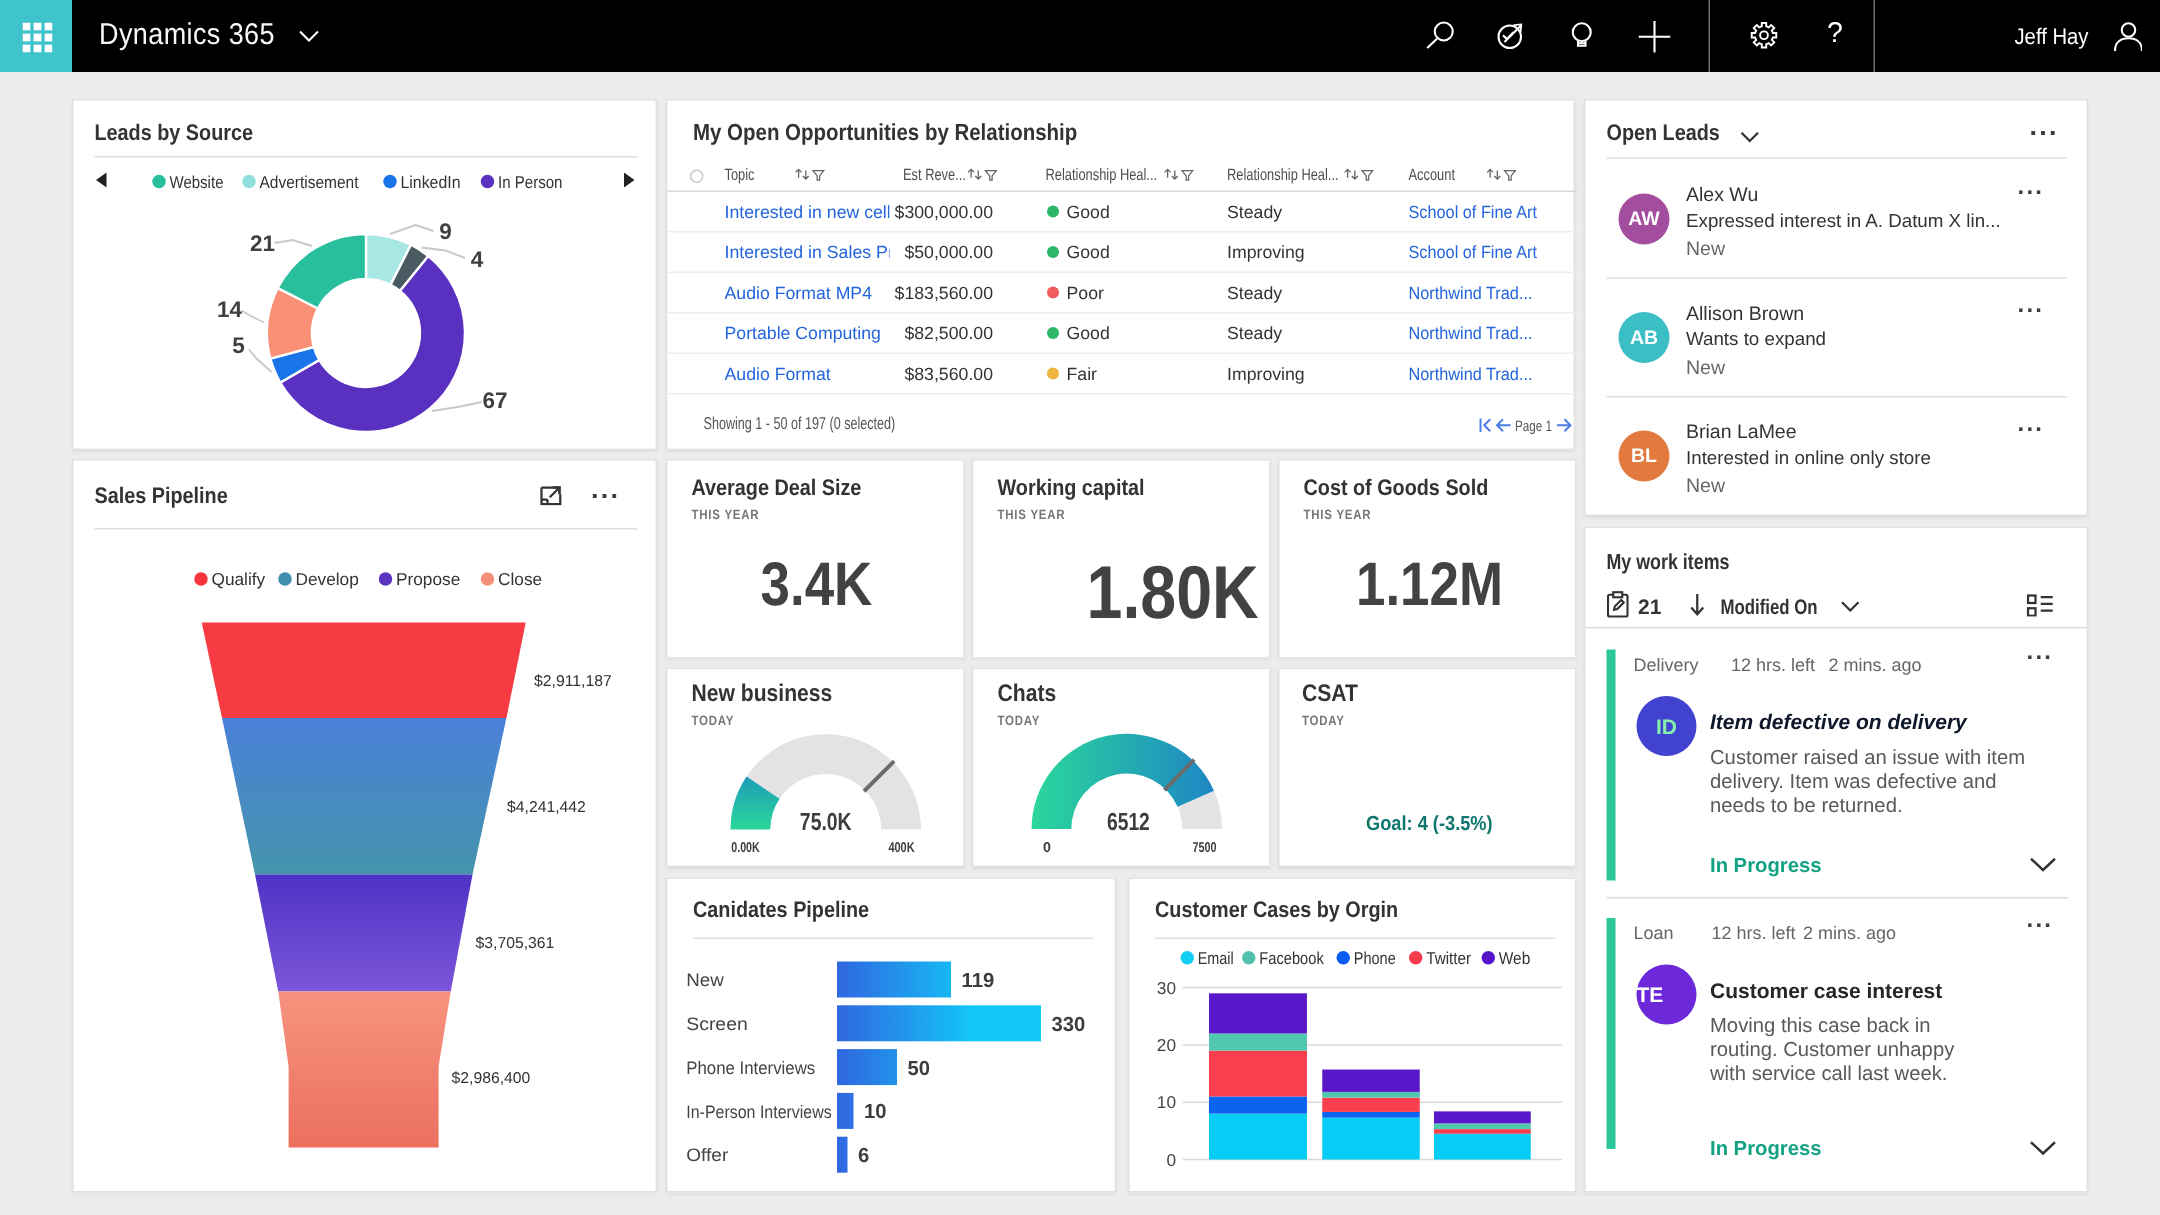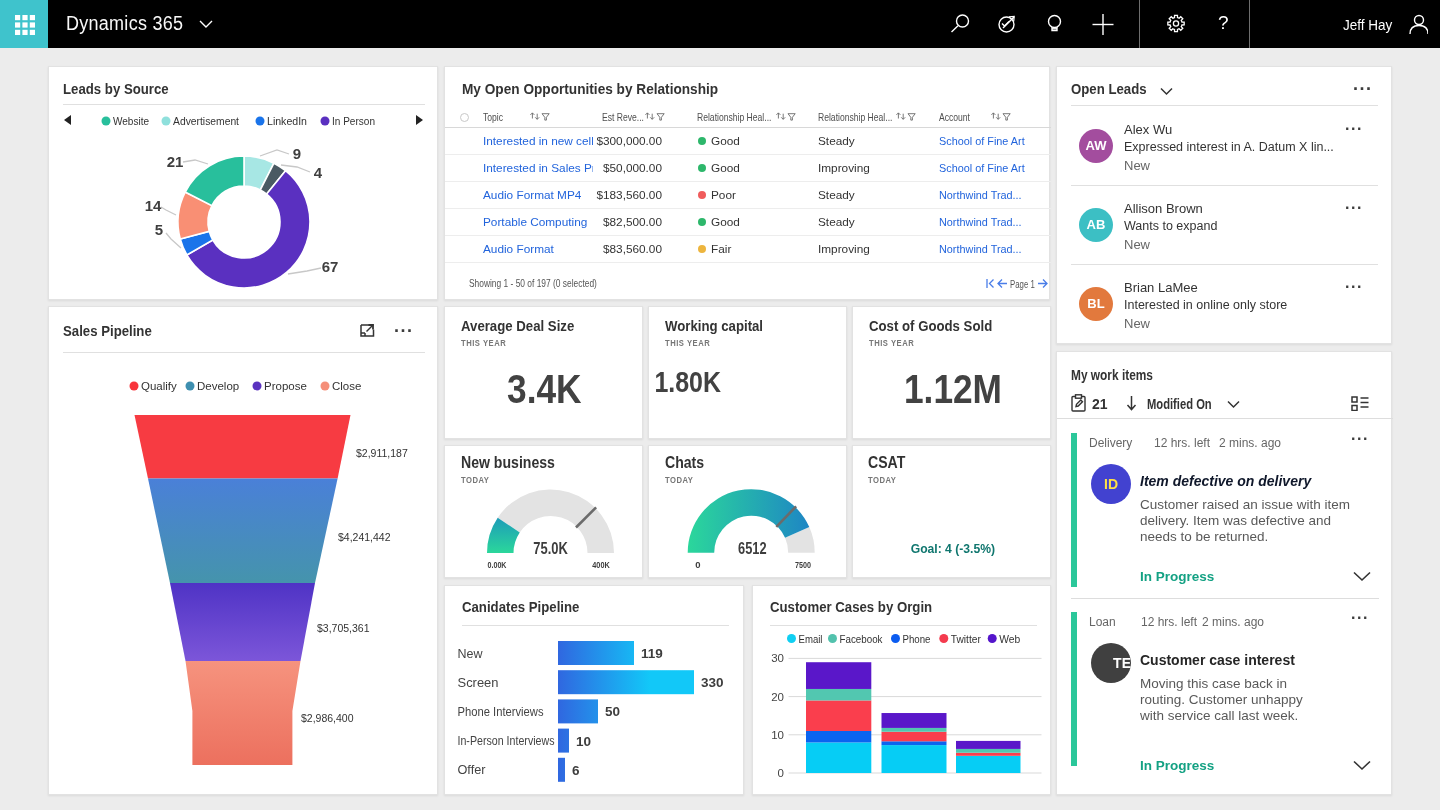--- a/index.html
+++ b/index.html
@@ -272,21 +272,21 @@
 </div>
 
 <div class="card" style="left:444px;top:306px;width:199px;height:133px;">
   <div class="ttl" style="left:16px;top:10px;">Average Deal Size</div>
   <div class="sub" style="left:16px;top:31px;">THIS YEAR</div>
   <div class="abs" style="left:0;top:59px;width:199px;text-align:center;font-size:41px;font-weight:bold;color:#424242;"><span style="display:inline-block;transform:scaleX(.86);transform-origin:center;">3.4K</span></div>
 </div>
 <div class="card" style="left:648px;top:306px;width:199px;height:133px;">
   <div class="ttl" style="left:16px;top:10px;">Working capital</div>
   <div class="sub" style="left:16px;top:31px;">THIS YEAR</div>
-  <div class="abs" style="left:0;top:59px;width:199px;text-align:left;font-size:29px;font-weight:bold;color:#424242;"><span style="display:inline-block;transform:scaleX(.86);transform-origin:center;">1.80K</span></div>
+  <div class="abs" style="left:0;top:59px;width:199px;text-align:right;font-size:50px;font-weight:bold;color:#424242;"><span style="display:inline-block;transform:scaleX(.86);transform-origin:center;">1.80K</span></div>
 </div>
 <div class="card" style="left:852px;top:306px;width:199px;height:133px;">
   <div class="ttl" style="left:16px;top:10px;">Cost of Goods Sold</div>
   <div class="sub" style="left:16px;top:31px;">THIS YEAR</div>
   <div class="abs" style="left:0;top:59px;width:199px;text-align:center;font-size:41px;font-weight:bold;color:#424242;"><span style="display:inline-block;transform:scaleX(.86);transform-origin:center;">1.12M</span></div>
 </div>
 
 <div class="card" style="left:444px;top:445px;width:199px;height:133px;">
   <div class="ttl" style="left:16px;top:8px;font-size:16px;">New business</div>
   <div class="sub" style="left:16px;top:29px;">TODAY</div>
@@ -432,37 +432,37 @@
         <line x1="9.5" y1="11" x2="17.5" y2="11"></line>
     </g>
   </svg>
   <div class="abs" style="left:0;top:65.5px;width:336px;border-top:1px solid #ddd;"></div>
 
   <div class="abs" style="left:14px;top:81px;width:6px;height:154px;background:#2bc79a;"></div>
   <div class="abs" style="left:32px;top:84px;font-size:12px;color:#666;">Delivery</div>
   <div class="abs" style="left:97px;top:84px;font-size:12px;color:#666;">12 hrs. left</div>
   <div class="abs" style="left:162px;top:84px;font-size:12px;color:#666;">2 mins. ago</div>
   <div class="dots" style="left:294px;top:74px;font-size:16px;">...</div>
-  <div class="abs" style="left:34px;top:112px;width:40px;height:40px;border-radius:50%;background:#4242d0;color:#fde047;
+  <div class="abs" style="left:34px;top:112px;width:40px;height:40px;border-radius:50%;background:#4242d0;color:#86efac;
        font-size:14px;font-weight:bold;text-align:center;line-height:40px;">ID</div>
   <div class="abs" style="left:83px;top:121px;font-size:14px;font-weight:bold;color:#0f172a;font-style:italic;">Item defective on delivery</div>
   <div class="abs" style="left:83px;top:145px;font-size:13.5px;color:#595959;">Customer raised an issue with item</div>
     <div class="abs" style="left:83px;top:161px;font-size:13.5px;color:#595959;">delivery. Item was defective and</div>
     <div class="abs" style="left:83px;top:177px;font-size:13.5px;color:#595959;">needs to be returned.</div>
   <div class="abs" style="left:83px;top:217px;font-size:13.5px;font-weight:bold;color:#13a183;">In Progress</div>
   <svg class="abs" style="left:296px;top:219px" width="18" height="11">
       <path d="M1,1.5 L9,9 L17,1.5" stroke="#333" stroke-width="1.6" fill="none"></path>
     </svg>
   <div class="abs" style="left:14px;top:260px;width:6px;height:154px;background:#2bc79a;"></div>
   <div class="abs" style="left:32px;top:263px;font-size:12px;color:#666;">Loan</div>
   <div class="abs" style="left:84px;top:263px;font-size:12px;color:#666;">12 hrs. left</div>
   <div class="abs" style="left:145px;top:263px;font-size:12px;color:#666;">2 mins. ago</div>
   <div class="dots" style="left:294px;top:253px;font-size:16px;">...</div>
-  <div class="abs" style="left:34px;top:291px;width:40px;height:40px;border-radius:50%;background:#404040;color:#fff;
-       font-size:14px;font-weight:bold;text-align:right;line-height:40px;">TE</div>
+  <div class="abs" style="left:34px;top:291px;width:40px;height:40px;border-radius:50%;background:#6d28d9;color:#fff;
+       font-size:14px;font-weight:bold;text-align:left;line-height:40px;">TE</div>
   <div class="abs" style="left:83px;top:300px;font-size:14px;font-weight:bold;color:#262626;">Customer case interest</div>
   <div class="abs" style="left:83px;top:324px;font-size:13.5px;color:#595959;">Moving this case back in</div>
     <div class="abs" style="left:83px;top:340px;font-size:13.5px;color:#595959;">routing. Customer unhappy</div>
     <div class="abs" style="left:83px;top:356px;font-size:13.5px;color:#595959;">with service call last week.</div>
   <div class="abs" style="left:83px;top:406px;font-size:13.5px;font-weight:bold;color:#13a183;">In Progress</div>
   <svg class="abs" style="left:296px;top:408px" width="18" height="11">
       <path d="M1,1.5 L9,9 L17,1.5" stroke="#333" stroke-width="1.6" fill="none"></path>
     </svg>
     <div class="abs" style="left:14px;top:246px;width:308px;border-top:1px solid #ddd;"></div>
 </div>

